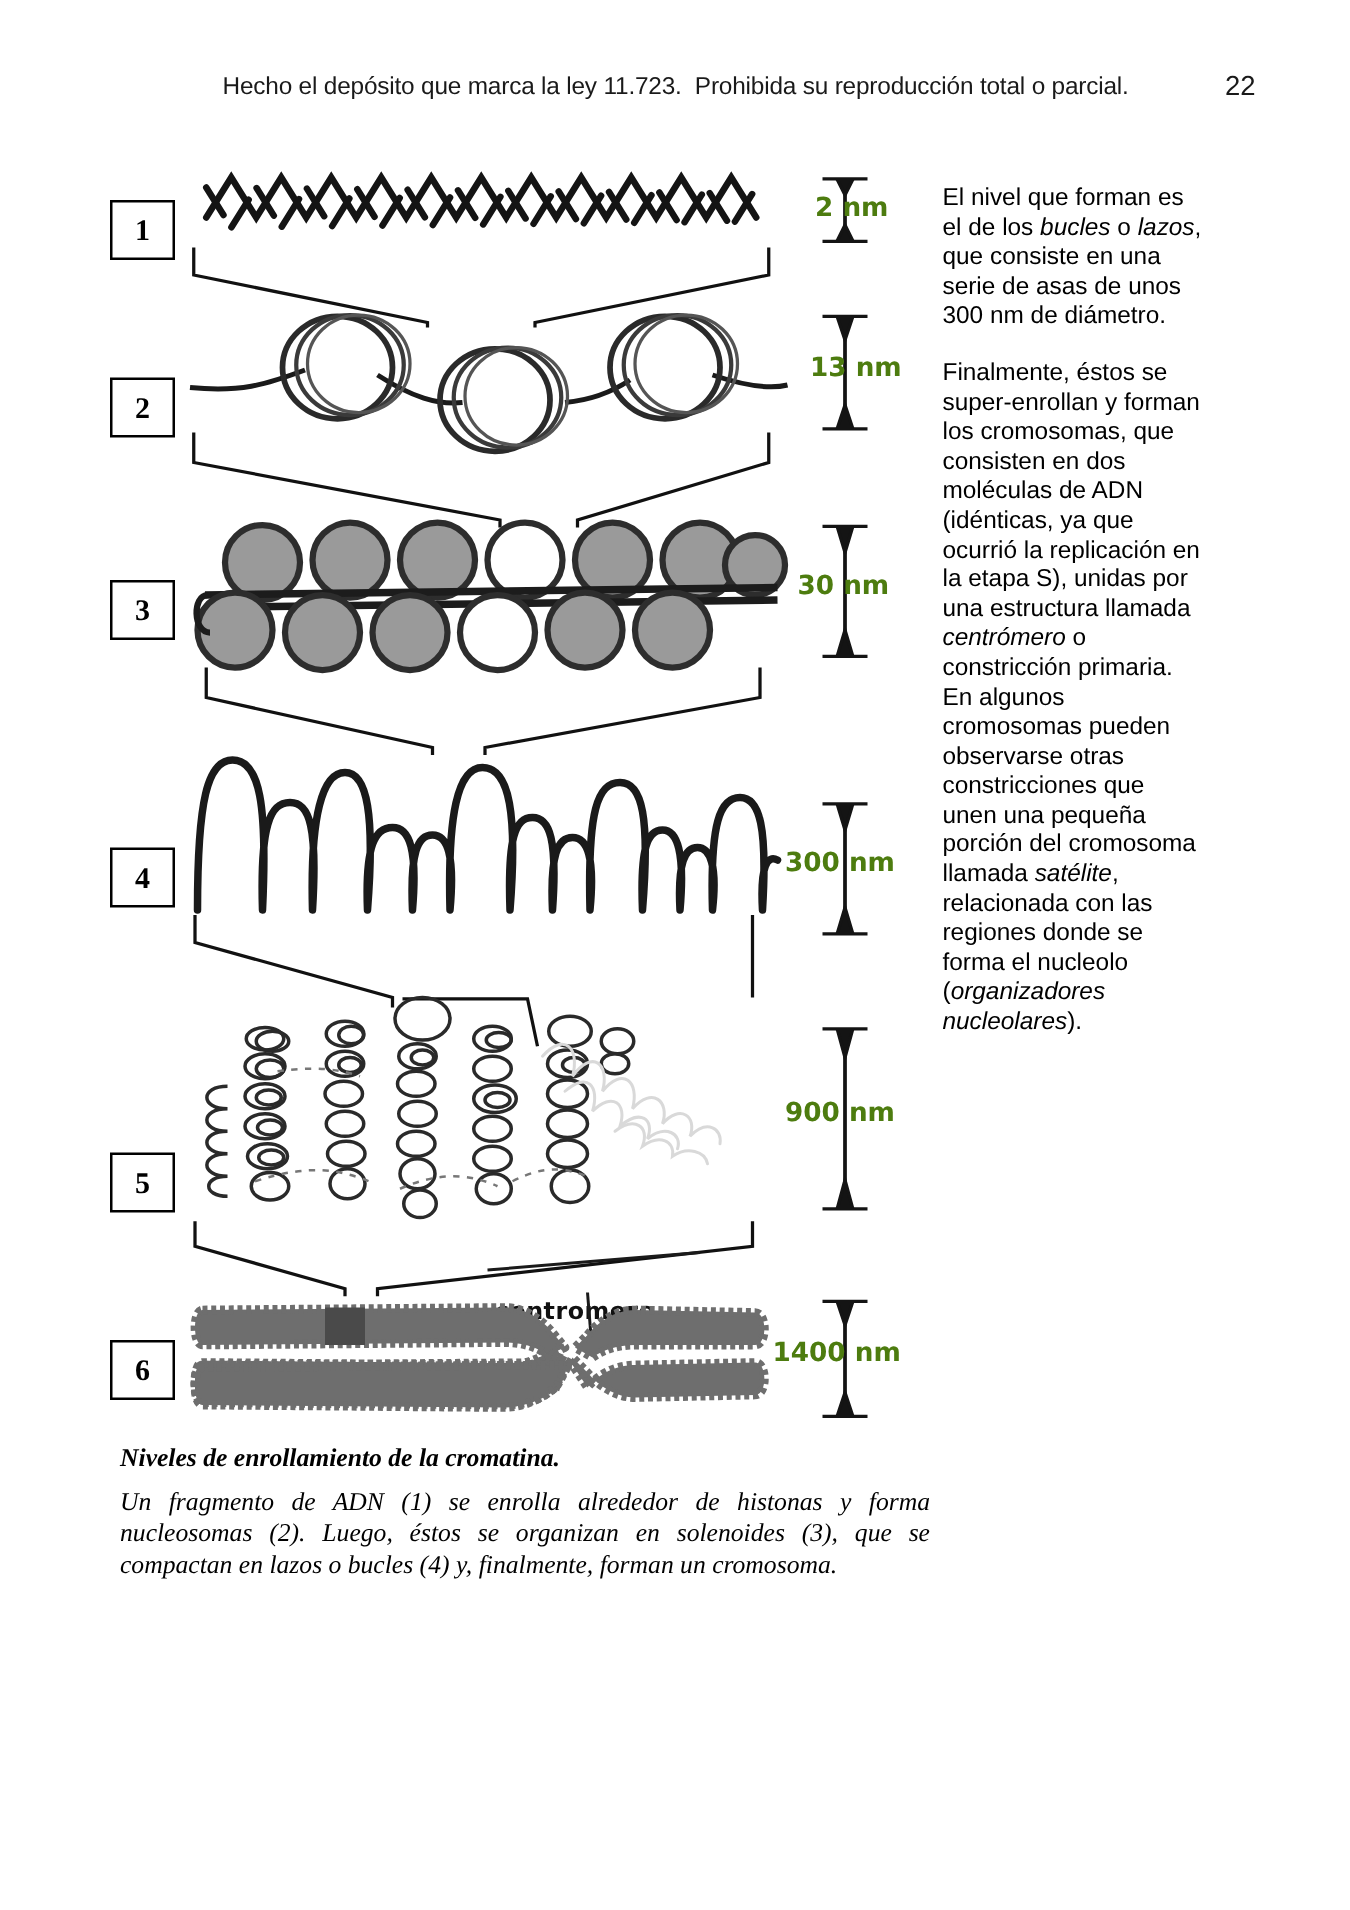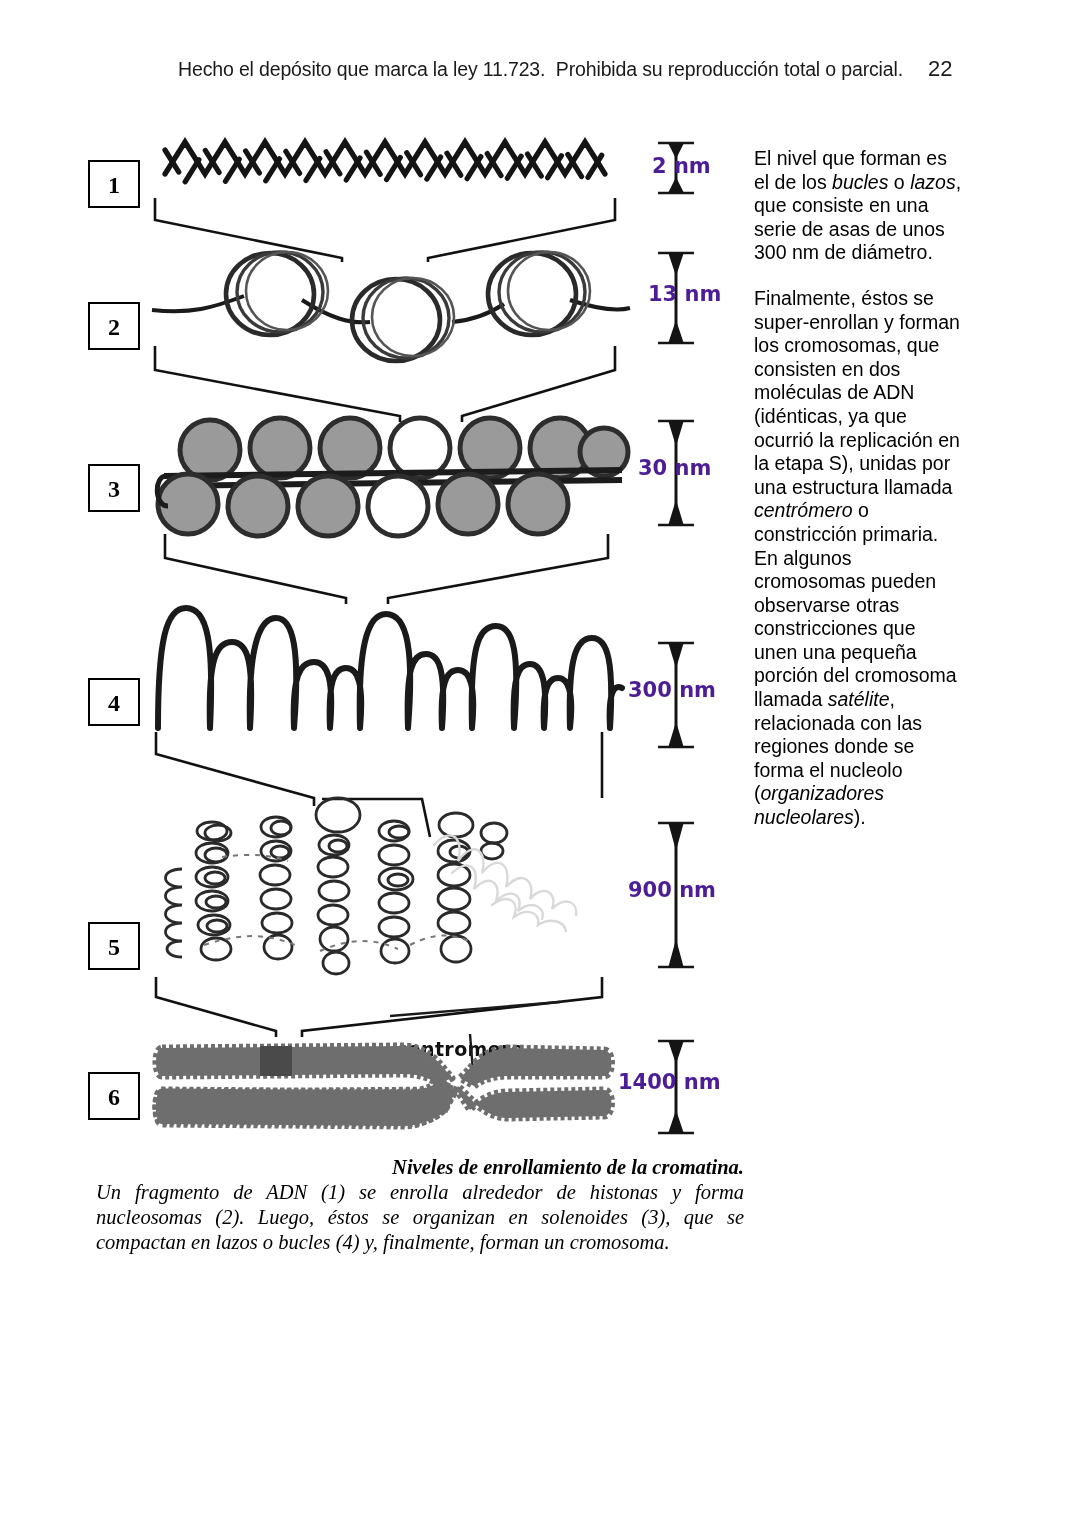--- a/index.html
+++ b/index.html
@@ -29,21 +29,21 @@
     position: absolute;
     left: 178px;
     top: 0;
     font-size: 19.5px;
     letter-spacing: -0.15px;
     white-space: pre;
     color: #1a1a1a;
   }
   #page-number {
     position: absolute;
-    left: 928px;
+    left: 980px;
     top: -2px;
     font-size: 22px;
     color: #1a1a1a;
   }
 
   
   #figure {
     position: absolute;
     left: 0;
     top: 0;
@@ -71,21 +71,21 @@
   .dim {
     position: absolute;
     width: 160px;
   }
   .dim svg { display: block; overflow: visible; }
   .dim-label {
     position: absolute;
     font-family: "DejaVu Sans", sans-serif;
     font-weight: bold;
     font-size: 21px;
-    color: #4c1d95;
+    color: #4d7c0f;
     white-space: nowrap;
   }
 
   
   .level {
     position: absolute;
   }
   .level svg { display: block; overflow: visible; }
 
   
@@ -108,24 +108,24 @@
     top: 1155px;
     width: 648px;
     font-family: "Liberation Serif", serif;
     font-style: italic;
     font-size: 20.5px;
     line-height: 25px;
     color: #000000;
   }
   #caption-title {
     display: block;
-    text-align: right;
+    text-align: left;
     font-weight: bold;
     font-style: italic;
-    margin-bottom: 0;
+    margin-bottom: 10px;
   }
   #caption-body {
     display: block;
     text-align: justify;
     text-align-last: left;
   }
 
   
   #centromere-label {
     position: absolute;

